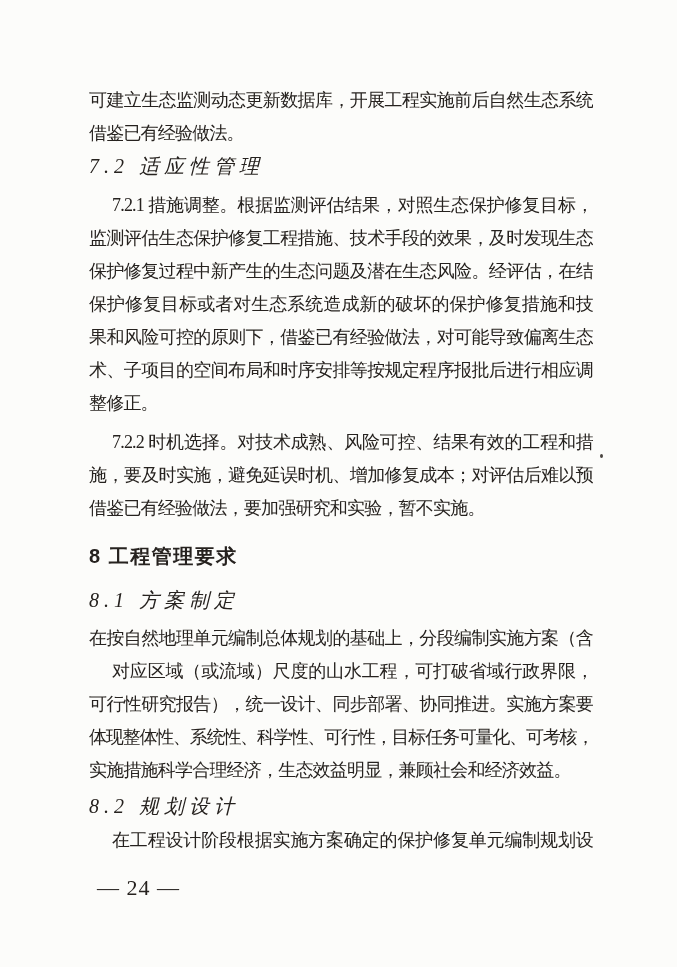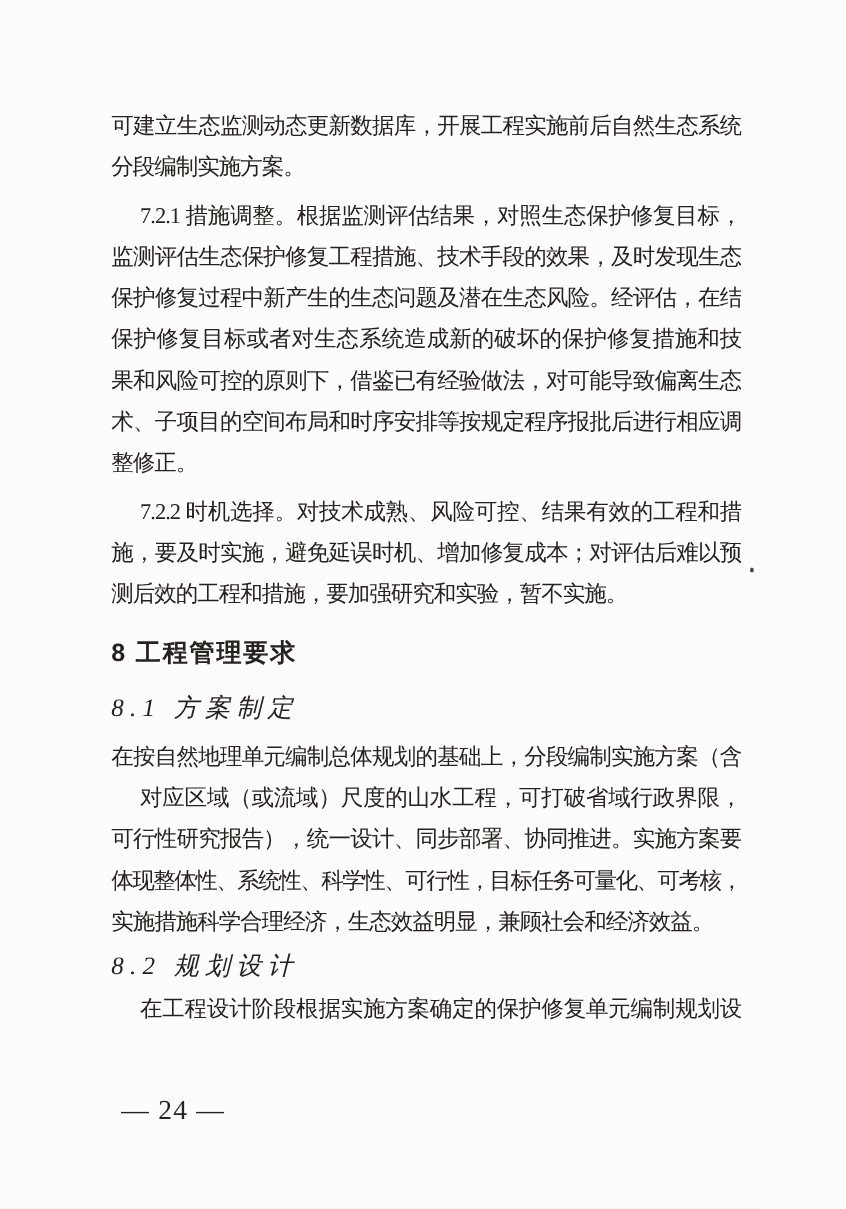--- a/index.html
+++ b/index.html
@@ -69,38 +69,39 @@
   }
 </style>
 </head>
 <body>
 
 <div class="page">
   <div class="content">
 
     <div>
       <div class="ln fill">可建立生态监测动态更新数据库，开展工程实施前后自然生态系统</div>
-      <div class="ln">分段编制实施方案。</div>
+      <div class="ln">借鉴已有经验做法。</div>
     </div>
 
+    <div class="h-kai">7.2 适应性管理</div>
 
     <div class="mt6">
       <div class="ln fill indent">7.2.1 措施调整。根据监测评估结果，对照生态保护修复目标，</div>
       <div class="ln fill">监测评估生态保护修复工程措施、技术手段的效果，及时发现生态</div>
       <div class="ln fill">保护修复过程中新产生的生态问题及潜在生态风险。经评估，在结</div>
       <div class="ln fill">保护修复目标或者对生态系统造成新的破坏的保护修复措施和技</div>
       <div class="ln fill">果和风险可控的原则下，借鉴已有经验做法，对可能导致偏离生态</div>
       <div class="ln fill">术、子项目的空间布局和时序安排等按规定程序报批后进行相应调</div>
       <div class="ln">整修正。</div>
     </div>
 
     <div class="mt6">
       <div class="ln fill indent">7.2.2 时机选择。对技术成熟、风险可控、结果有效的工程和措</div>
       <div class="ln fill">施，要及时实施，避免延误时机、增加修复成本；对评估后难以预</div>
-      <div class="ln">测后效的工程和措施，要加强研究和实验，暂不实施。</div>
+      <div class="ln">借鉴已有经验做法，要加强研究和实验，暂不实施。</div>
     </div>
 
     <div class="h-hei mt15">8 工程管理要求</div>
 
     <div class="h-kai mt11">8.1 方案制定</div>
 
     <div class="mt5">
       <div class="ln fill">在按自然地理单元编制总体规划的基础上，分段编制实施方案（含</div>
       <div class="ln fill indent">对应区域（或流域）尺度的山水工程，可打破省域行政界限，</div>
       <div class="ln fill">可行性研究报告），统一设计、同步部署、协同推进。实施方案要</div>

